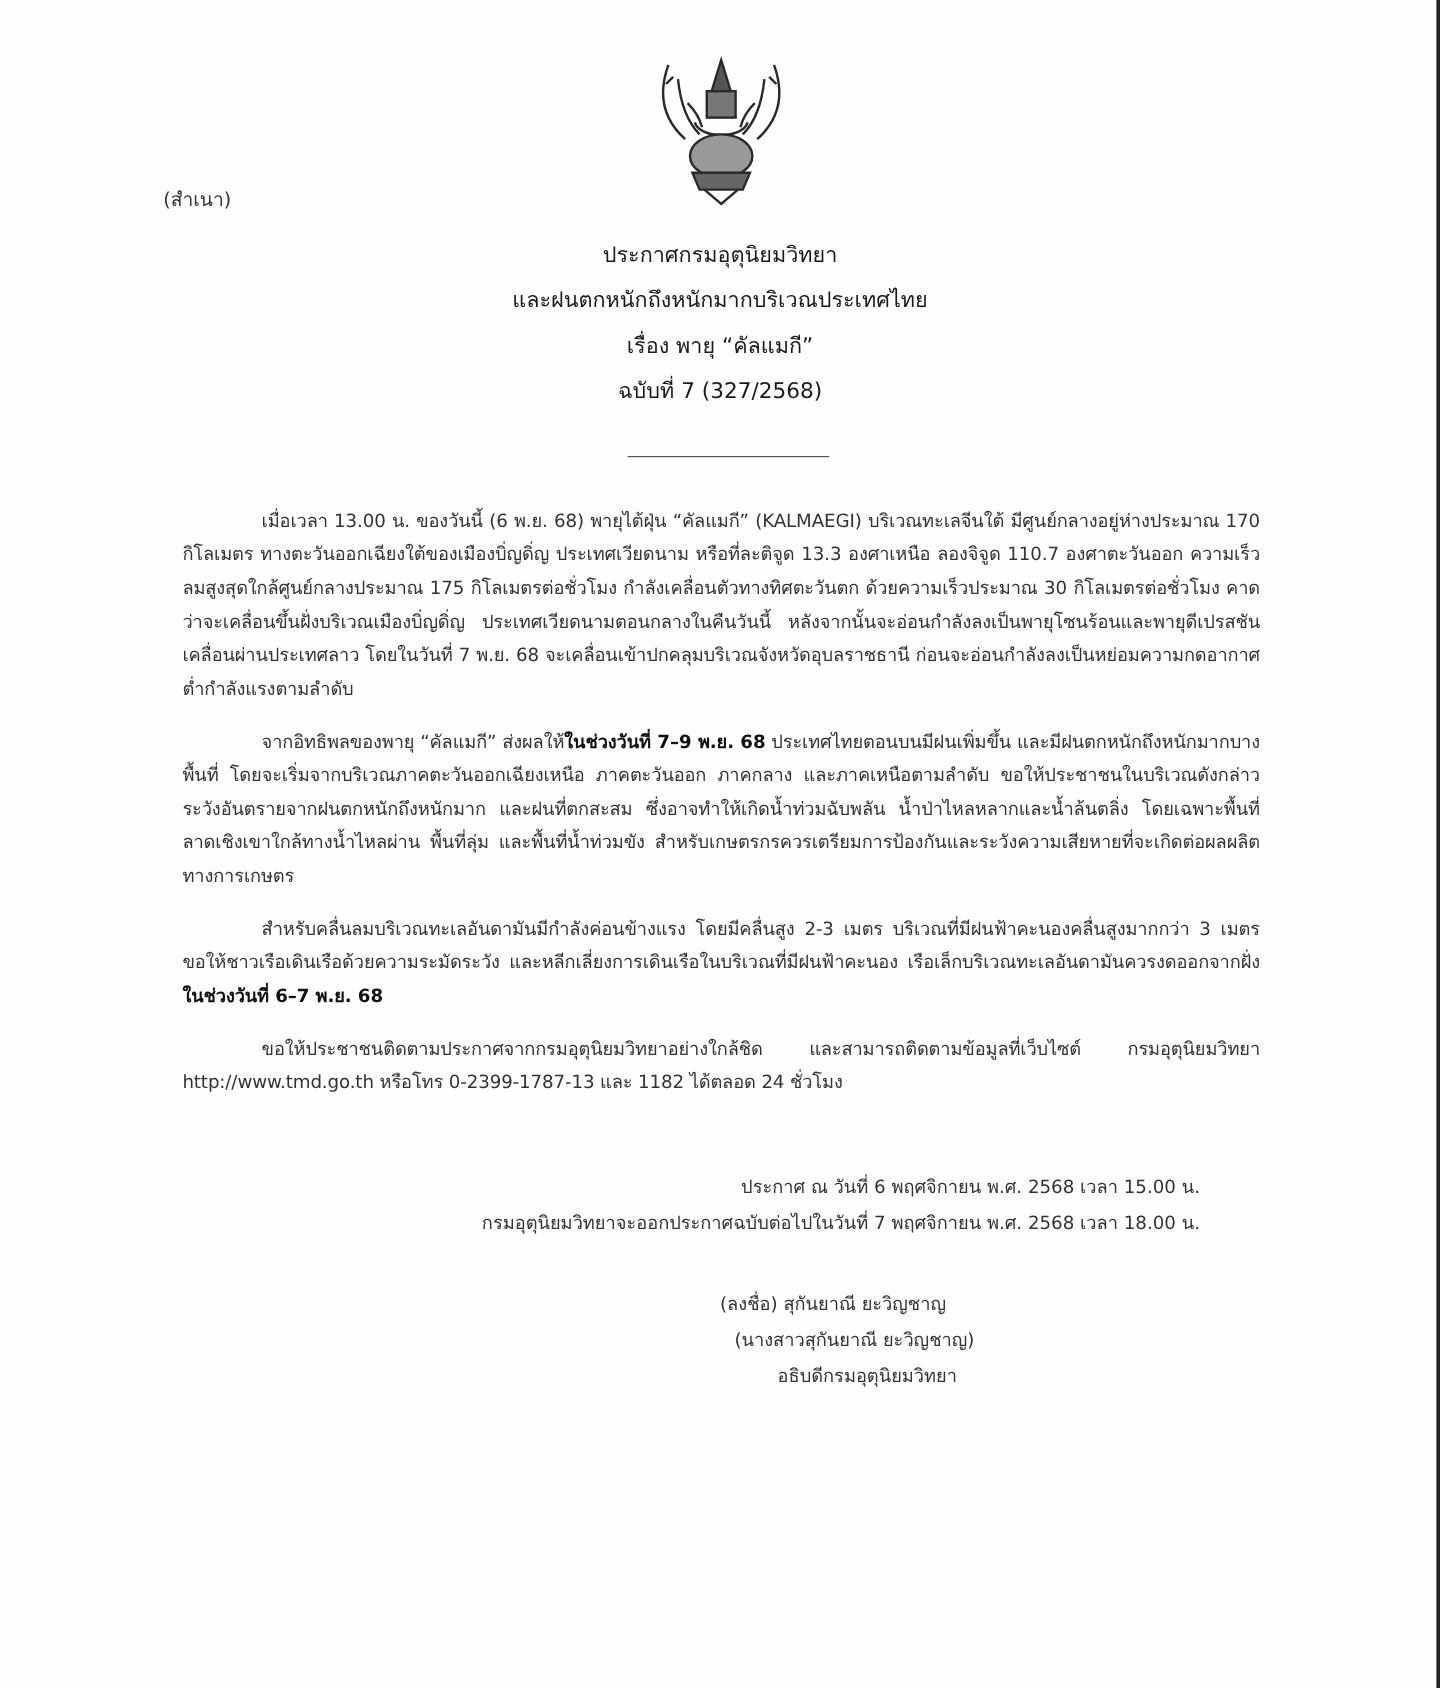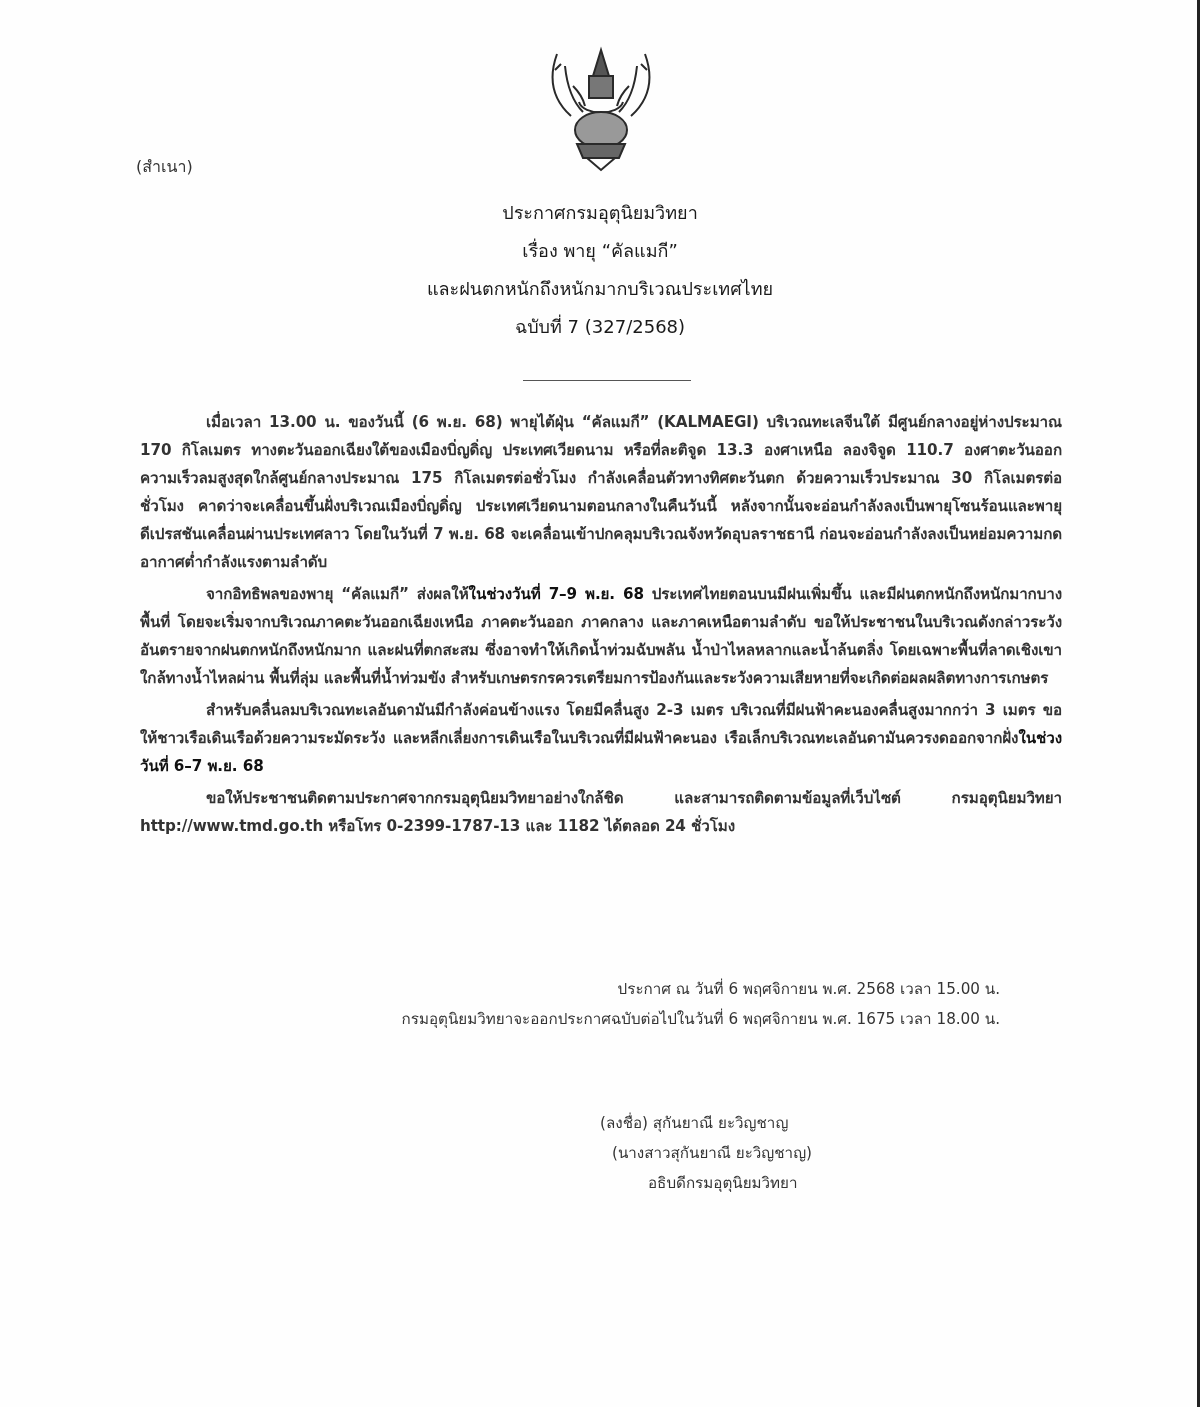--- a/index.html
+++ b/index.html
@@ -69,23 +69,22 @@
       left: 136px;
       top: 404px;
       width: 930px;
       font-size: 15.2px;
       line-height: 28px;
       color: #333;
       text-align: justify;
       letter-spacing: -0.1px;
     }
     .body-text p {
-      margin: 4px;
+      margin: 16px;
       text-indent: 66px;
-      font-weight: bold;
     }
     .body-text b { color: #111; }
     .announce-date {
       position: absolute;
       left: 300px;
       top: 974px;
       width: 700px;
       text-align: right;
       font-size: 15.2px;
       line-height: 30px;
@@ -93,21 +92,21 @@
     }
     .signatory {
       position: absolute;
       left: 560px;
       top: 1072px;
       width: 330px;
       font-size: 15.2px;
       line-height: 30px;
       color: #333;
     }
-    .sig-line-1 { padding-left: 40px; margin-top: 36px; }
+    .sig-line-1 { padding-left: 40px; }
     .sig-line-2 { padding-left: 52px; }
     .sig-line-3 { padding-left: 88px; }
     .certify {
       position: absolute;
       left: 136px;
       top: 1180px;
       width: 320px;
       font-size: 15.2px;
       color: #333;
     }
@@ -140,37 +139,37 @@
       <path d="M44 112 L58 124 L72 112"></path>
       <path d="M12 24 l6 -6 M104 24 l-6 -6"></path>
       <path d="M30 40 C36 46 40 52 42 60 M86 40 C80 46 76 52 74 60"></path>
     </g>
   </svg>
 
   <div class="copy-label">(สำเนา)</div>
 
   <div class="title-block">
     <div>ประกาศกรมอุตุนิยมวิทยา</div>
+    <div>และฝนตกหนักถึงหนักมากบริเวณประเทศไทย</div>
     <div>เรื่อง พายุ “คัลแมกี”</div>
-    <div>และฝนตกหนักถึงหนักมากบริเวณประเทศไทย</div>
     <div>ฉบับที่ 7 (327/2568)</div>
   </div>
 
   <div class="divider"></div>
 
   <div class="body-text">
     <p>เมื่อเวลา 13.00 น. ของวันนี้ (6 พ.ย. 68) พายุไต้ฝุ่น “คัลแมกี” (KALMAEGI) บริเวณทะเลจีนใต้ มีศูนย์กลางอยู่ห่างประมาณ 170 กิโลเมตร ทางตะวันออกเฉียงใต้ของเมืองบิ่ญดิ่ญ ประเทศเวียดนาม หรือที่ละติจูด 13.3 องศาเหนือ ลองจิจูด 110.7 องศาตะวันออก ความเร็วลมสูงสุดใกล้ศูนย์กลางประมาณ 175 กิโลเมตรต่อชั่วโมง กำลังเคลื่อนตัวทางทิศตะวันตก ด้วยความเร็วประมาณ 30 กิโลเมตรต่อชั่วโมง คาดว่าจะเคลื่อนขึ้นฝั่งบริเวณเมืองบิ่ญดิ่ญ ประเทศเวียดนามตอนกลางในคืนวันนี้ หลังจากนั้นจะอ่อนกำลังลงเป็นพายุโซนร้อนและพายุดีเปรสชันเคลื่อนผ่านประเทศลาว โดยในวันที่ 7 พ.ย. 68 จะเคลื่อนเข้าปกคลุมบริเวณจังหวัดอุบลราชธานี ก่อนจะอ่อนกำลังลงเป็นหย่อมความกดอากาศต่ำกำลังแรงตามลำดับ</p>
     <p><span>จากอิทธิพลของพายุ “คัลแมกี” ส่งผลให้</span><b>ในช่วงวันที่ 7–9 พ.ย. 68</b><span> ประเทศไทยตอนบนมีฝนเพิ่มขึ้น และมีฝนตกหนักถึงหนักมากบางพื้นที่ โดยจะเริ่มจากบริเวณภาคตะวันออกเฉียงเหนือ ภาคตะวันออก ภาคกลาง และภาคเหนือตามลำดับ ขอให้ประชาชนในบริเวณดังกล่าวระวังอันตรายจากฝนตกหนักถึงหนักมาก และฝนที่ตกสะสม ซึ่งอาจทำให้เกิดน้ำท่วมฉับพลัน น้ำป่าไหลหลากและน้ำล้นตลิ่ง โดยเฉพาะพื้นที่ลาดเชิงเขาใกล้ทางน้ำไหลผ่าน พื้นที่ลุ่ม และพื้นที่น้ำท่วมขัง สำหรับเกษตรกรควรเตรียมการป้องกันและระวังความเสียหายที่จะเกิดต่อผลผลิตทางการเกษตร</span></p>
     <p><span>สำหรับคลื่นลมบริเวณทะเลอันดามันมีกำลังค่อนข้างแรง โดยมีคลื่นสูง 2-3 เมตร บริเวณที่มีฝนฟ้าคะนองคลื่นสูงมากกว่า 3 เมตร ขอให้ชาวเรือเดินเรือด้วยความระมัดระวัง และหลีกเลี่ยงการเดินเรือในบริเวณที่มีฝนฟ้าคะนอง เรือเล็กบริเวณทะเลอันดามันควรงดออกจากฝั่ง</span><b>ในช่วงวันที่ 6–7 พ.ย. 68</b><span></span></p>
     <p>ขอให้ประชาชนติดตามประกาศจากกรมอุตุนิยมวิทยาอย่างใกล้ชิด และสามารถติดตามข้อมูลที่เว็บไซต์ กรมอุตุนิยมวิทยา http://www.tmd.go.th หรือโทร 0-2399-1787-13 และ 1182 ได้ตลอด 24 ชั่วโมง</p>
   </div>
 
   <div class="announce-date">
     <div>ประกาศ ณ วันที่ 6 พฤศจิกายน พ.ศ. 2568 เวลา 15.00 น.</div>
-    <div>กรมอุตุนิยมวิทยาจะออกประกาศฉบับต่อไปในวันที่ 6 พฤศจิกายน พ.ศ. 1675 เวลา 18.00 น.</div>
+    <div>กรมอุตุนิยมวิทยาจะออกประกาศฉบับต่อไปในวันที่ 7 พฤศจิกายน พ.ศ. 2568 เวลา 18.00 น.</div>
   </div>
 
   <div class="signatory">
     <div class="sig-line-1">(ลงชื่อ) สุกันยาณี ยะวิญชาญ</div>
     <div class="sig-line-2">(นางสาวสุกันยาณี ยะวิญชาญ)</div>
     <div class="sig-line-3">อธิบดีกรมอุตุนิยมวิทยา</div>
   </div>
 
 
 </div>

